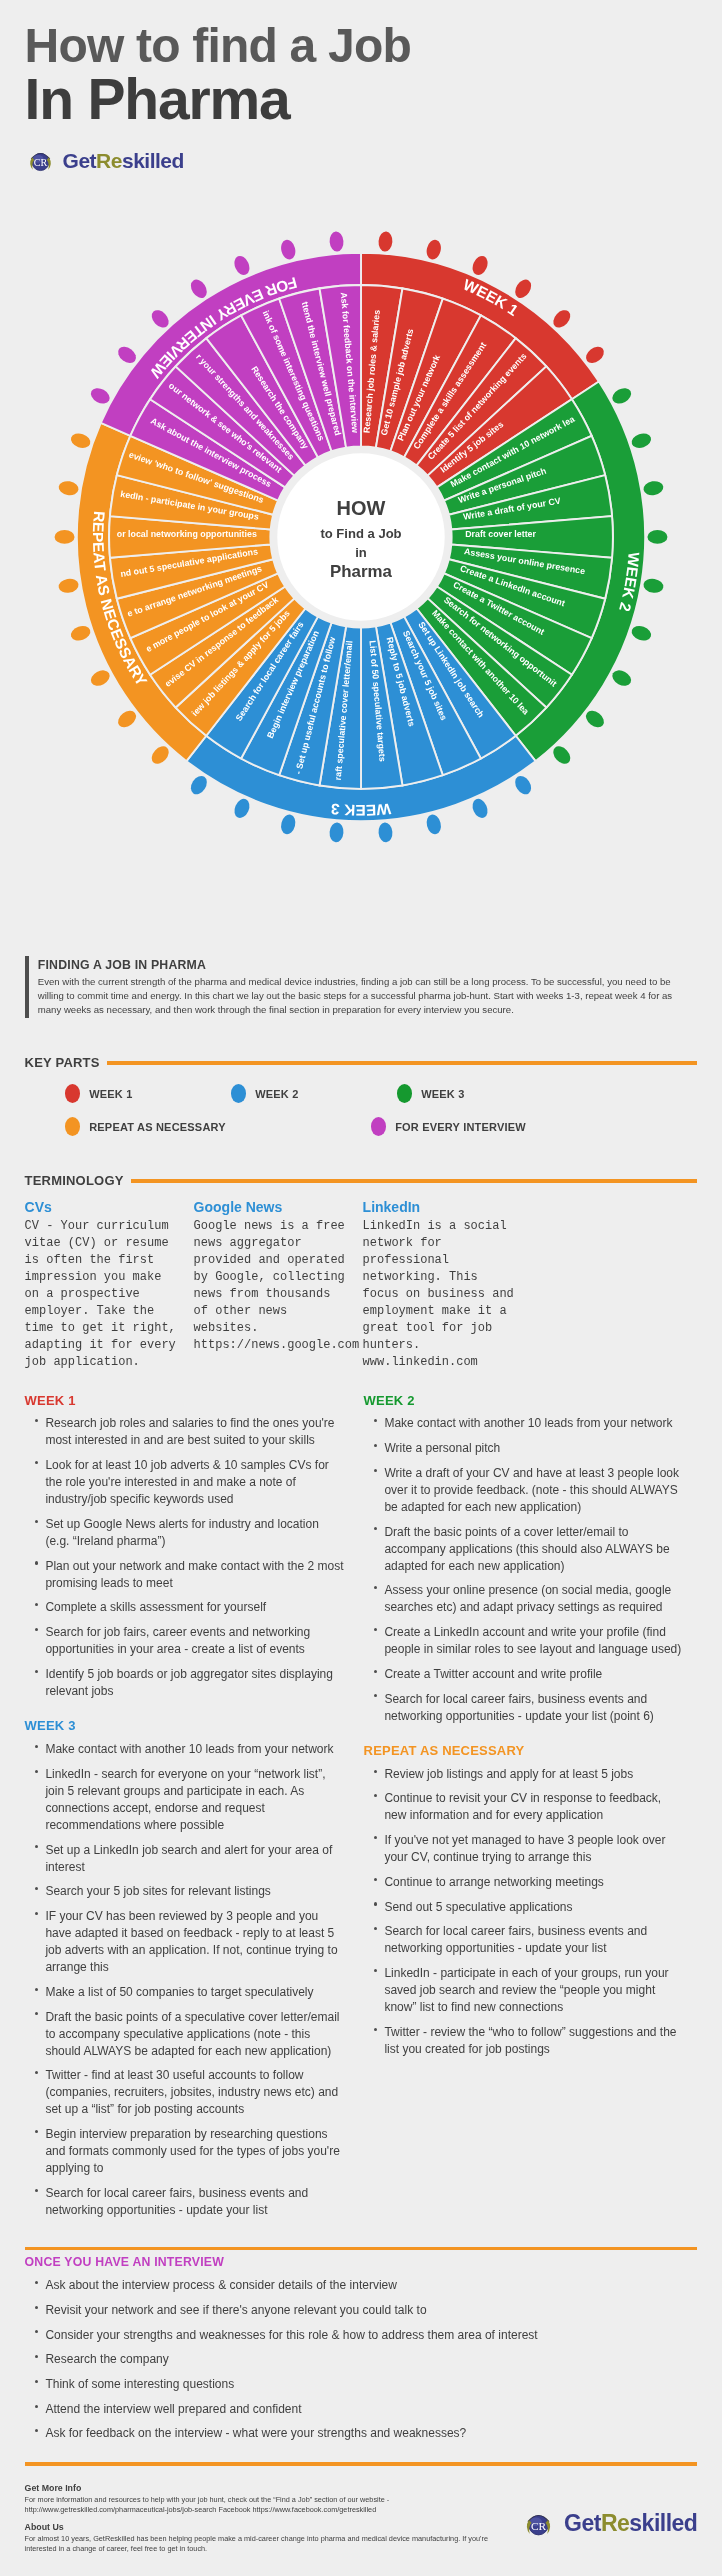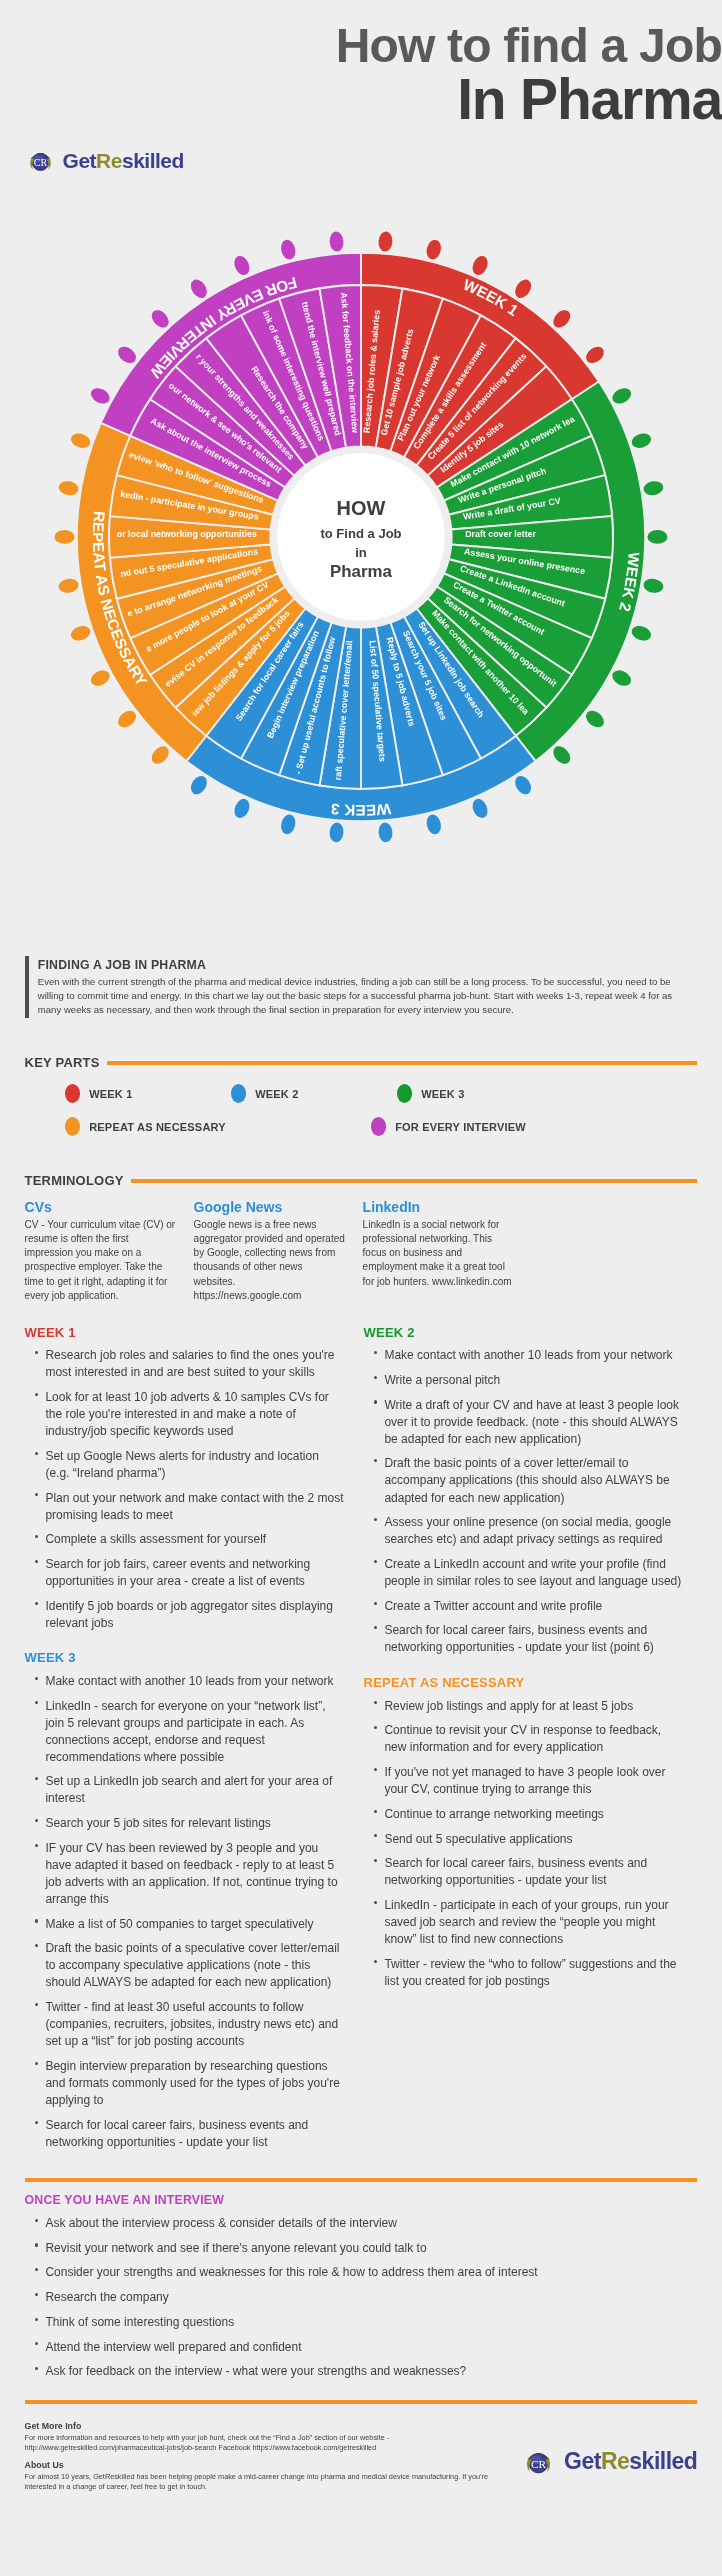--- a/index.html
+++ b/index.html
@@ -6,21 +6,21 @@
   body {
     width: 722px;
     background: #eeeeee;
     font-family: "Liberation Sans", sans-serif;
     color: #3f3f3f;
     -webkit-font-smoothing: antialiased;
   }
   .page { width: 722px; position: relative; padding: 0 0 0 0; }
 
   
-  .header { padding: 21.5px 0 0 24.6px; text-align: right; }
+  .header { padding: 21.5px 0 0 24.6px; }
   .title-1 {
     font-size: 48px; font-weight: bold; color: #595959;
     letter-spacing: -0.8px; line-height: 1.0;
   }
   .title-2 {
     font-size: 57px; font-weight: bold; color: #3d3d3d;
     letter-spacing: -1.2px; line-height: 1.0; margin-top: 1.5px;
   }
   .brand { display: flex; align-items: center; gap: 7px; margin-top: 17px; }
   .brand-mark { width: 31px; height: 31px; position: relative; flex: 0 0 auto; }
@@ -54,21 +54,21 @@
   .key-row { display: flex; margin-bottom: 14px; }
   .key-item { display: flex; align-items: center; gap: 9.2px; }
   .key-item .dot { width: 15.4px; height: 19px; border-radius: 50%; flex: 0 0 auto; }
   .key-item .kl { font-size: 11px; font-weight: bold; color: #3f3f3f; letter-spacing: 0.2px; }
   .key-row.r1 .key-item { width: 166px; }
   .key-row.r2 .key-item { width: 306px; }
 
   .term-grid { display: flex; gap: 17px; margin-top: 10.8px; }
   .term-col { width: 152px; }
   .term-col h3 { font-size: 14px; color: #2d8fd5; font-weight: bold; margin-bottom: 3px; }
-  .term-col p { font-size: 10px; line-height: 1.42; color: #3f3f3f; }
+  .term-col p { font-size: 12px; line-height: 1.42; color: #3f3f3f; font-family: Liberation Mono, monospace; }
 
   .weeks-wrap { display: flex; gap: 20px; margin-top: 21.5px; }
   .wk-col { width: 319px; }
   .wk-title { font-size: 13px; font-weight: bold; letter-spacing: 0.2px; margin-bottom: 7.7px; }
   .wk-title.w1 { color: #d8382f; }
   .wk-title.w2 { color: #15992f; }
   .wk-title.w3 { color: #2d8fd5; }
   .wk-title.rep { color: #f39422; }
   .wk-title.spacer { margin-top: 18.4px; }
   ul.bl { list-style: none; padding-left: 10.8px; }
@@ -403,21 +403,21 @@
           <li>Send out 5 speculative applications</li>
           <li>Search for local career fairs, business events and networking opportunities - update your list</li>
           <li>LinkedIn - participate in each of your groups, run your saved job search and review the “people you might know” list to find new connections</li>
           <li>Twitter - review the “who to follow” suggestions and the list you created for job postings</li>
         </ul>
     </div>
   </div>
 
   <div class="hr-orange"></div>
 
-  <div class="sec interview" style="margin-top:11px;">
+  <div class="sec interview" style="margin-top:5px;">
     <h2>ONCE YOU HAVE AN INTERVIEW</h2>
     <ul class="bl">
         <li>Ask about the interview process &amp; consider details of the interview</li>
         <li>Revisit your network and see if there's anyone relevant you could talk to</li>
         <li>Consider your strengths and weaknesses for this role &amp; how to address them area of interest</li>
         <li>Research the company</li>
         <li>Think of some interesting questions</li>
         <li>Attend the interview well prepared and confident</li>
         <li>Ask for feedback on the interview - what were your strengths and weaknesses?</li>
       </ul>

